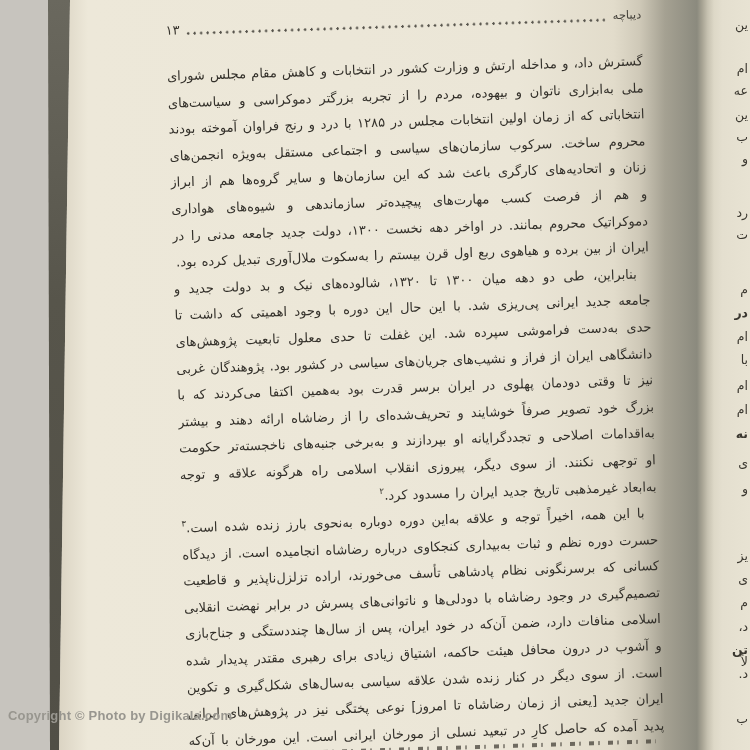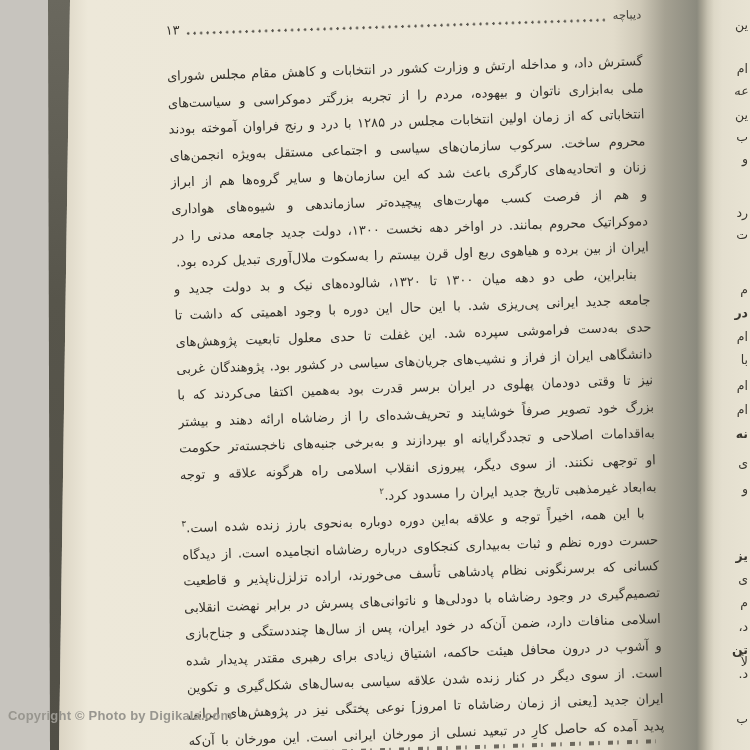--- a/index.html
+++ b/index.html
@@ -74,36 +74,36 @@
 </head>
 <body>
 
 <div class="scene">
   <div class="cover"></div>
   <div class="page"></div>
   <div class="facing"></div>
   <div class="facing-text">
       <div class="frag" style="top: 18px;">ین</div>
       <div class="frag" style="top: 62px;">ام</div>
-      <div class="frag" style="top: 84px; font-style: italic;">عه</div>
+      <div class="frag" style="top: 84px;">عه</div>
       <div class="frag" style="top: 108px;">ین</div>
       <div class="frag" style="top: 130px;">ب</div>
       <div class="frag" style="top: 152px;">و</div>
       <div class="frag" style="top: 206px;">رد</div>
       <div class="frag" style="top: 228px;">ت</div>
       <div class="frag" style="top: 283px;">م</div>
       <div class="frag" style="top: 306px; font-weight: bold;">در</div>
       <div class="frag" style="top: 330px;">ام</div>
       <div class="frag" style="top: 353px;">با</div>
       <div class="frag" style="top: 379px;">ام</div>
       <div class="frag" style="top: 403px;">ام</div>
       <div class="frag" style="top: 427px; font-weight: bold;">نه</div>
       <div class="frag" style="top: 456px;">ی</div>
       <div class="frag" style="top: 482px;">و</div>
-      <div class="frag" style="top: 549px; font-weight: bold;">یز</div>
+      <div class="frag" style="top: 549px;">یز</div>
       <div class="frag" style="top: 572px;">ی</div>
       <div class="frag" style="top: 596px;">م</div>
       <div class="frag" style="top: 620px;">د،</div>
       <div class="frag" style="top: 643px; font-weight: bold;">تن</div>
       <div class="frag" style="top: 667px;">د.</div>
       <div class="frag" style="top: 655px;">لاً</div>
       <div class="frag" style="top: 712px;">ب</div>
     </div>
 
   <div class="content">

